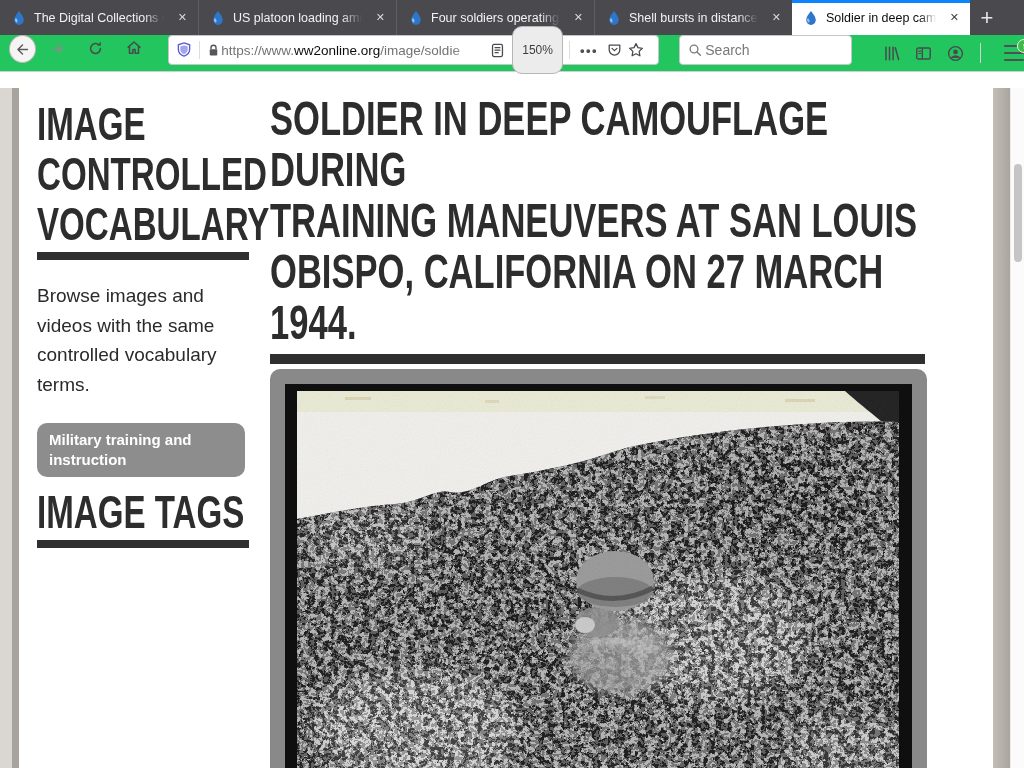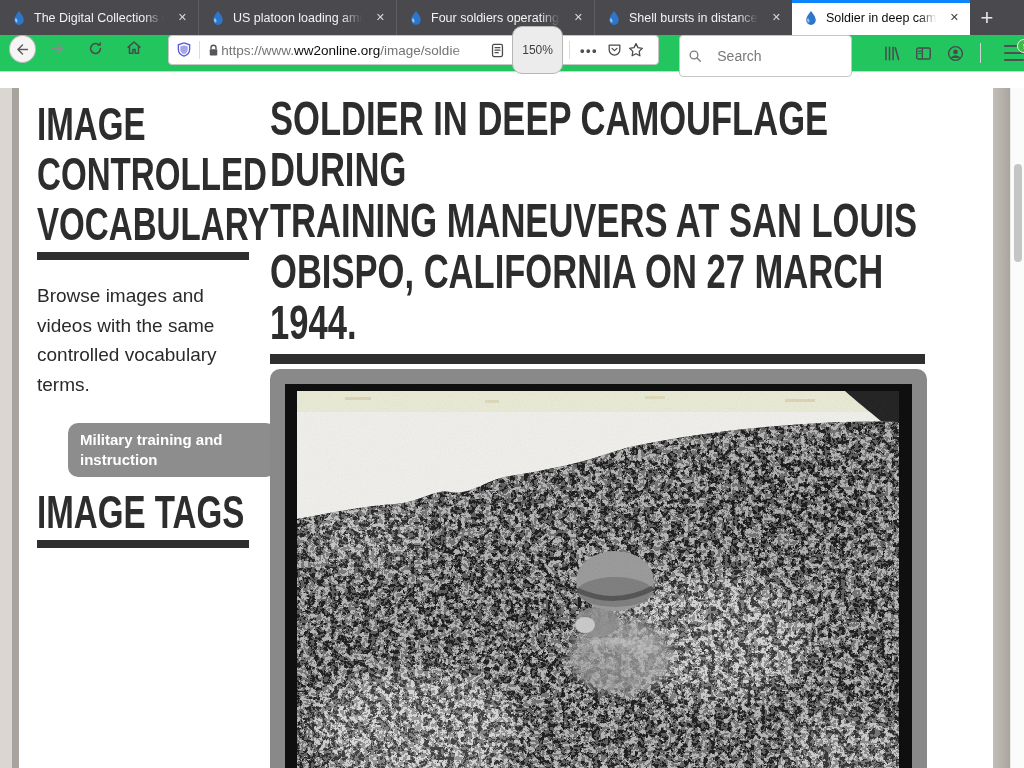--- a/index.html
+++ b/index.html
@@ -38,22 +38,22 @@
             border-radius:4px; display:flex; align-items:center; padding:0 6px; }
   .urlbar .vsep { width:1px; height:18px; background:#dcdcdc; margin:0 6px; }
   .url-text { width:268px; font-size:13.5px; white-space:nowrap; overflow:hidden;
             -webkit-mask-image:linear-gradient(90deg,#000 86%,transparent 98%);
             mask-image:linear-gradient(90deg,#000 86%,transparent 98%); }
   .url-dim { color:#737373; } .url-domain { color:#0c0c0d; }
   .zoom-pill { margin-left:6px; padding:16px 9px; font-size:12px; color:#3e3e3e;
             background:#ececec; border:1px solid #b6b6b6; border-radius:10px; white-space:nowrap; }
   .dots { color:#4f4f55; font-size:13px; letter-spacing:1.5px; font-weight:700; margin:0 4px; }
 
-  .searchbar { margin-left:20px; width:177px; height:42px; background:#fff; border:1px solid #c6c6c6;
-            border-radius:4px; display:flex; align-items:center; padding:0 7px; gap:14px; }
+  .searchbar { margin-left:20px; width:177px; height:30px; background:#fff; border:1px solid #c6c6c6;
+            border-radius:4px; display:flex; align-items:center; padding:0 7px; gap:2px; }
   .searchbar input { border:none; outline:none; width:120px; font-size:14px; font-family:"Liberation Sans",sans-serif; background:transparent; color:#333; }
   .searchbar input::placeholder { color:#787878; }
 
   .tool-right { display:flex; align-items:center; margin-left:30px; gap:13px; }
   .tool-sep { width:1px; height:20px; background:#d2d2d2; margin-left:2px; }
   .hamburger { position:relative; width:20px; height:16px; display:flex; flex-direction:column; justify-content:space-between; margin-left:10px; }
   .hamburger .bar { height:2.4px; background:#4f4f55; border-radius:1px; }
   .hamburger .bar.short { width:13px; }
   .badge-up { position:absolute; top:-6px; right:-7px; width:14px; height:14px; border-radius:50%;
             background:#3dbb44; border:1.5px solid #f6f5f4; color:#fff; font-size:9px; font-weight:700;
@@ -68,21 +68,21 @@
   .scroll-track { position:absolute; top:0; bottom:0; left:1010px; width:14px; background:#fbfbfb; border-left:1px solid #ececec; }
   .scroll-thumb { position:absolute; top:76px; left:2.5px; width:8px; height:98px; background:#c5c5c5; border-radius:4px; }
 
   .condensed { font-weight:700; color:#2d2d2d; transform:scaleX(0.72); transform-origin:0 0; }
 
   .sidebar { position:absolute; left:37px; top:0; width:212px; }
   .sidebar h2 { font-size:46px; line-height:50px; width:295px; margin-top:11px; }
   .rule { background:#2f2f2f; height:8px; width:212px; margin-top:3px; }
   .sidebar p { font-size:19px; line-height:29.5px; color:#2a2a2a; margin-top:21px; }
   .tagpill { margin-top:24px; width:208px; background:#8d8d8d; border-radius:10px;
-             padding:7px 12px; color:#fff; font-weight:700; font-size:15px; line-height:20px; cursor:pointer;margin-left:31px; }
+             padding:7px 12px; color:#fff; font-weight:700; font-size:15px; line-height:20px; cursor:pointer; }
   .sidebar .h2b { margin-top:10px; }
 
   .main { position:absolute; left:270px; top:0; width:658px; }
   .main h1 { font-size:48px; line-height:51px; width:914px; margin-top:5px; }
   .main .rule-lg { background:#2f2f2f; height:10px; width:655px; margin-top:6px; }
   .photo-frame { margin-top:5px; width:657px; height:540px; background:#898989; border-radius:10px 10px 0 0; padding:15px; }
   .photo-frame svg { display:block; }
 
   .ico { display:inline-flex; align-items:center; justify-content:center; }
 </style>

